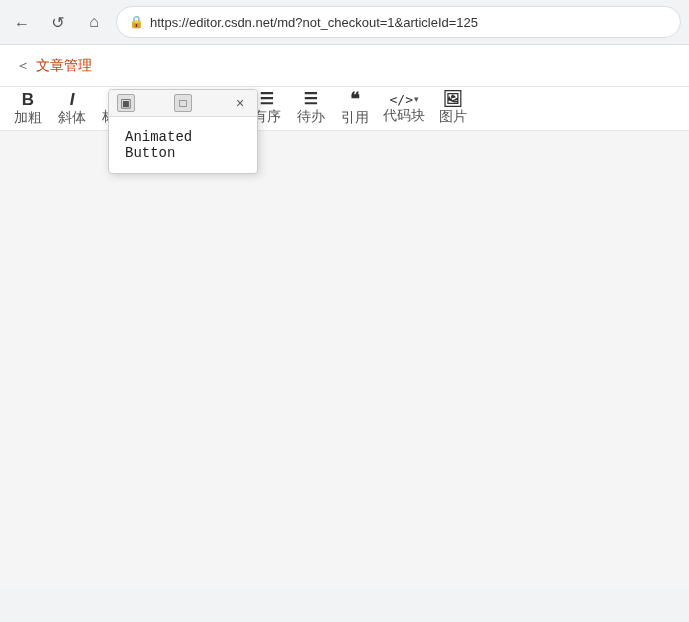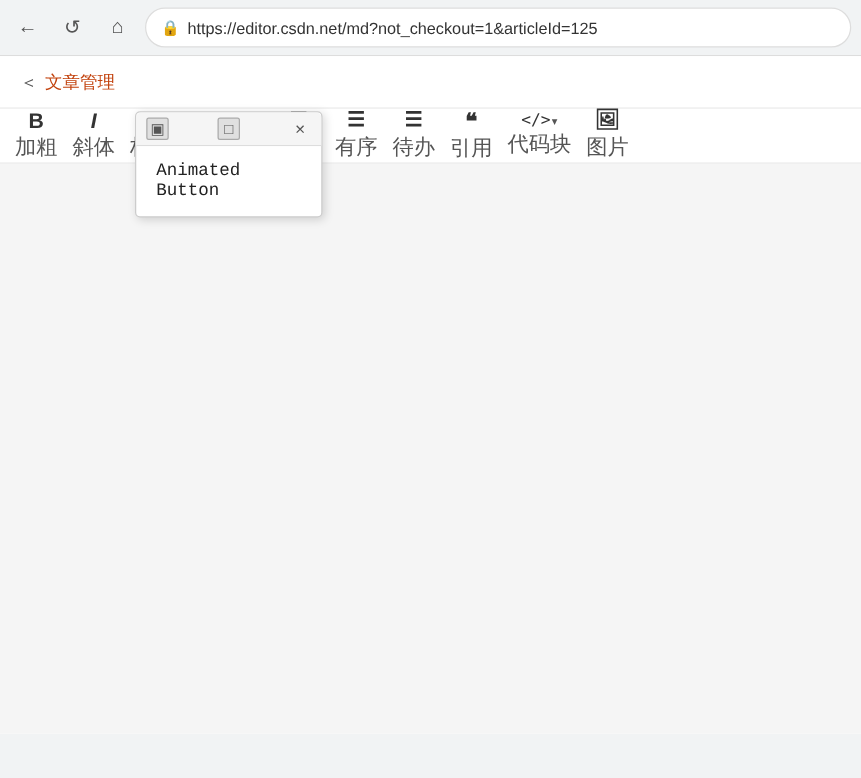--- a/index.html
+++ b/index.html
@@ -123,21 +123,21 @@
       color: #333;
     }
 
     .toolbar-btn .icon {
       font-size: 16px;
       font-weight: bold;
       line-height: 1;
     }
 
     .toolbar-btn .label {
-      font-size: 17px;
+      font-size: 14px;
       color: #555;
       margin-top: 1px;
     }
 
     .toolbar-btn .icon.bold { font-weight: 900; font-size: 17px; }
     .toolbar-btn .icon.italic { font-style: italic; font-size: 17px; }
     .toolbar-btn .icon.heading { font-size: 16px; font-weight: bold; color: #333; }
     .toolbar-btn .icon.strikethrough { text-decoration: line-through; font-size: 16px; }
 
     .toolbar-divider {

